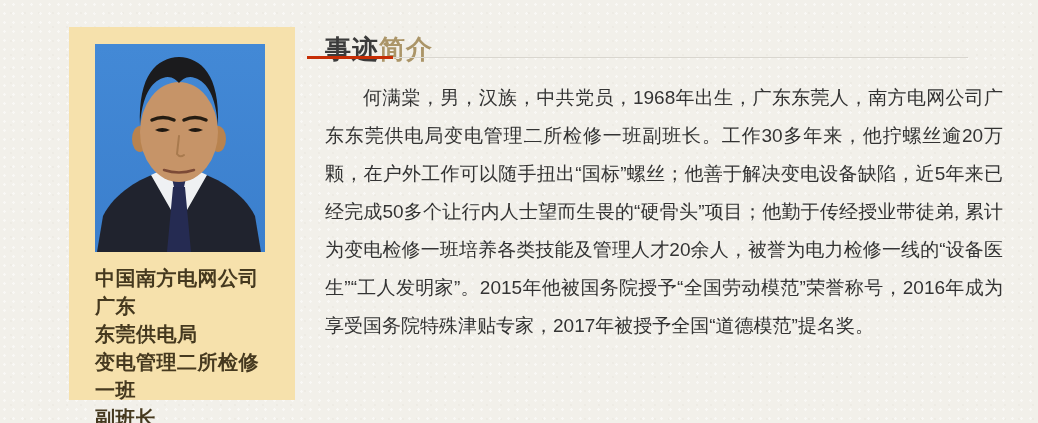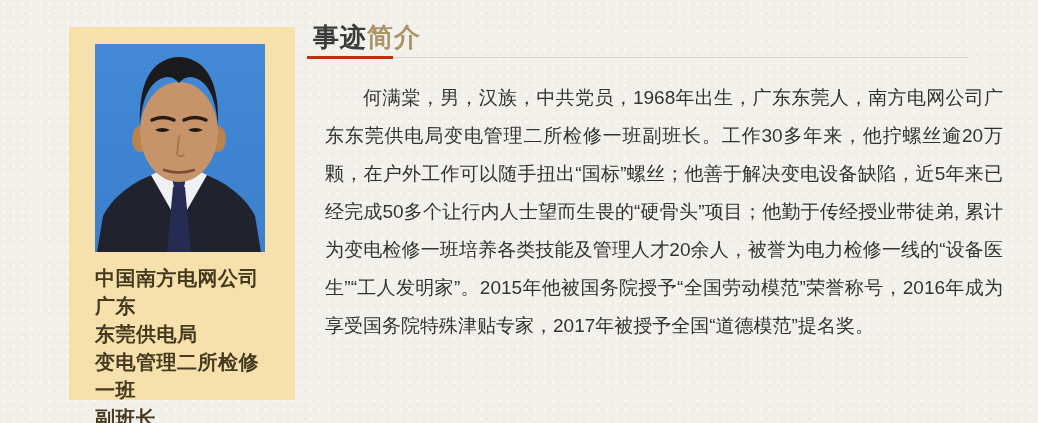--- a/index.html
+++ b/index.html
@@ -26,21 +26,21 @@
   .photo svg{display:block;}
   .caption{
     position:absolute;left:26px;top:237px;width:180px;
     font-size:20px;font-weight:bold;color:#45391f;
     line-height:28px;white-space:pre-line;letter-spacing:.5px;
   }
 
   
   .intro{position:absolute;left:307px;top:0;width:690px;}
   .title{
-    position:absolute;left:6px;top:20px;margin:0;
+    position:absolute;left:6px;top:20px;margin:12px;
     font-size:26px;font-weight:bold;color:#3b3b3b;letter-spacing:1px;
     white-space:nowrap;
     text-align:right;
   }
   .title .gold{color:#ab9568;}
   .divider{
     position:absolute;left:0;top:57px;width:661px;height:1px;
     background:#d9d6cf;
   }
   .divider .red{

